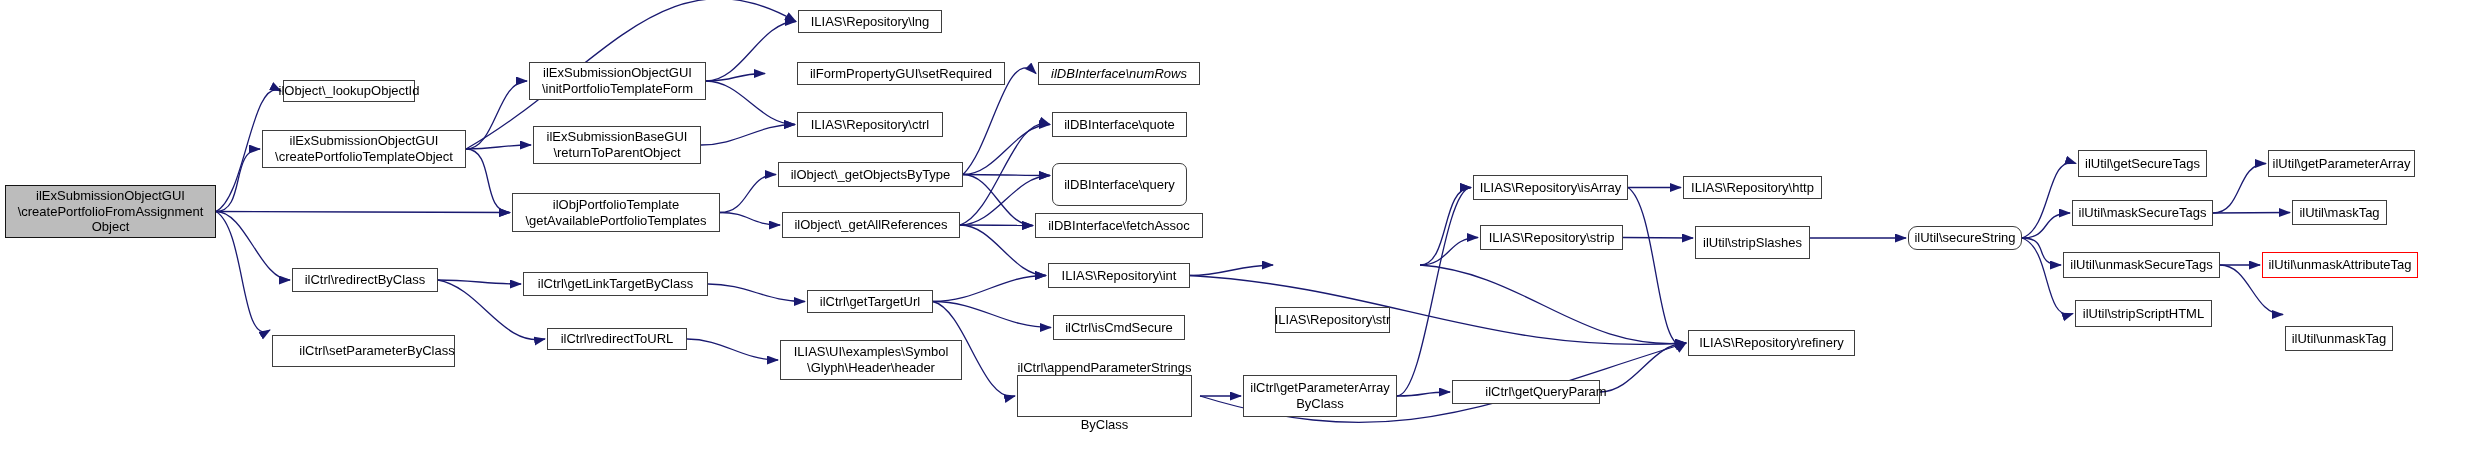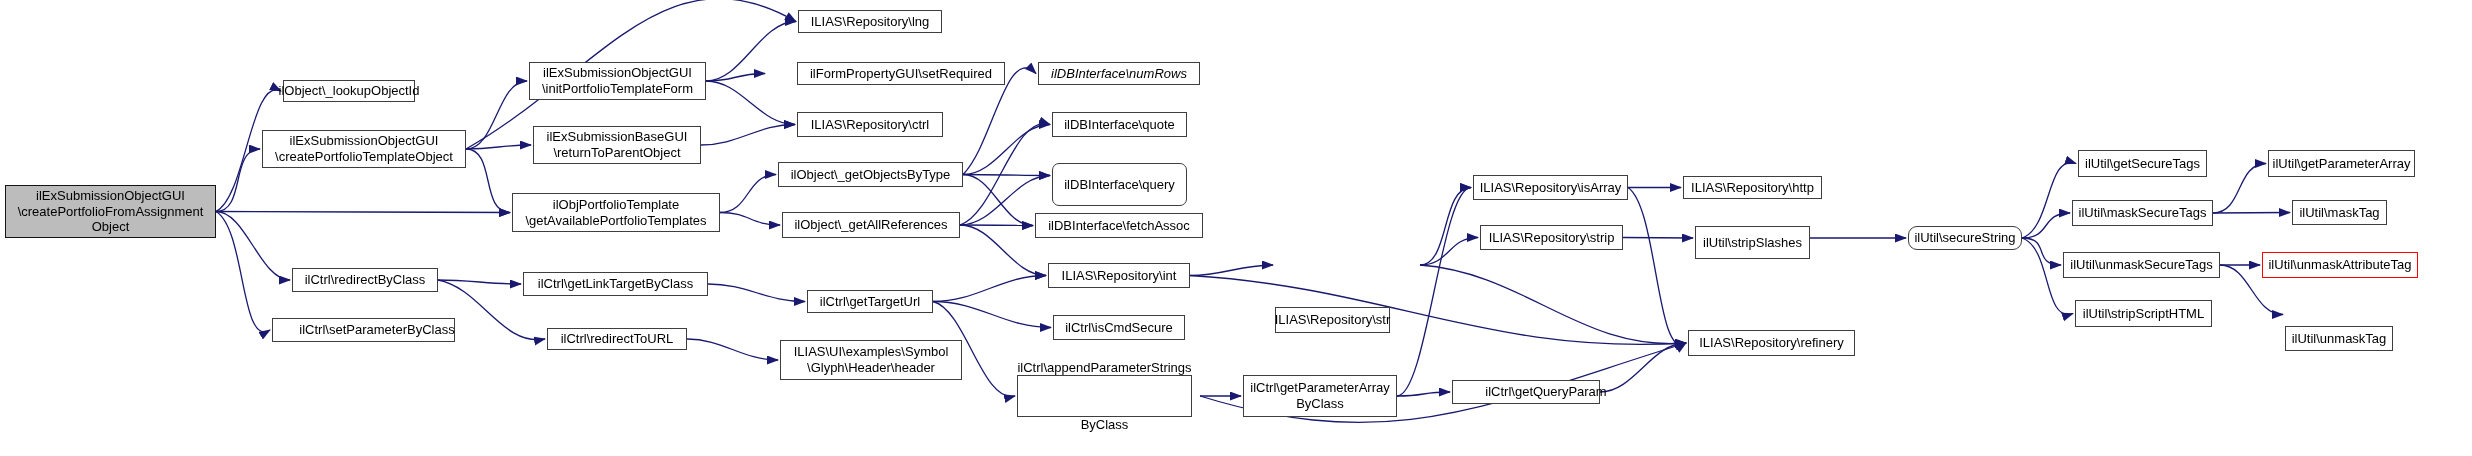--- a/index.html
+++ b/index.html
@@ -119,21 +119,21 @@
       <div>ilExSubmissionBaseGUI</div>
       <div>\returnToParentObject</div>
     </div>
     <div class="node" style="left: 512px; top: 193px; width: 208px; height: 39px;">
       <div>ilObjPortfolioTemplate</div>
       <div>\getAvailablePortfolioTemplates</div>
     </div>
     <div class="node" style="left: 292px; top: 268px; width: 146px; height: 24px;">
       <div>ilCtrl\redirectByClass</div>
     </div>
-    <div class="node" style="left: 272px; top: 318px; width: 183px; height: 24px; padding-left: 31px;">
+    <div class="node" style="left: 272px; top: 335px; width: 183px; height: 32px; padding-left: 31px;">
       <div>ilCtrl\setParameterByClass</div>
     </div>
     <div class="node" style="left: 523px; top: 272px; width: 185px; height: 24px;">
       <div>ilCtrl\getLinkTargetByClass</div>
     </div>
     <div class="node" style="left: 547px; top: 328px; width: 140px; height: 22px;">
       <div>ilCtrl\redirectToURL</div>
     </div>
     <div class="node" style="left: 807px; top: 290px; width: 126px; height: 23px;">
       <div>ilCtrl\getTargetUrl</div>

